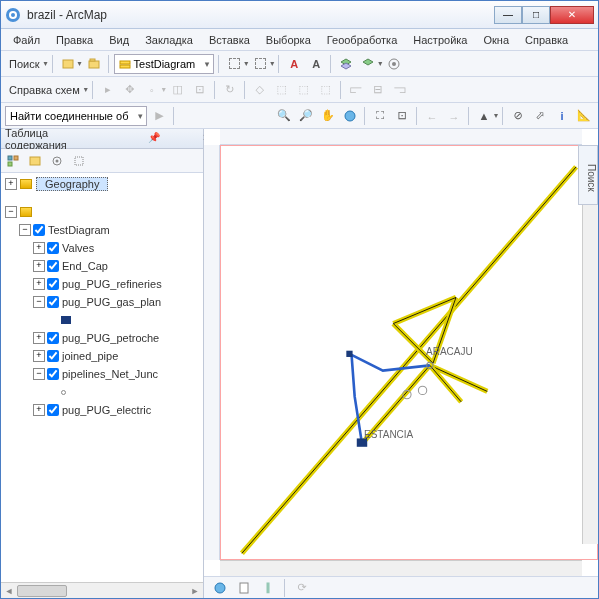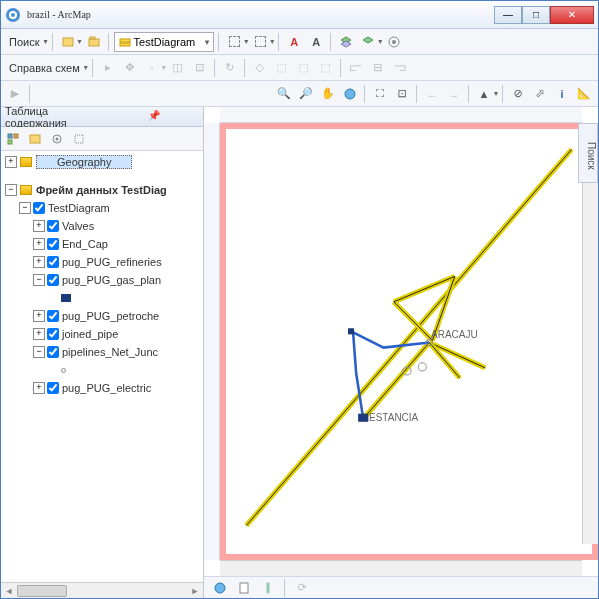--- a/index.html
+++ b/index.html
@@ -1,20 +1,20 @@
 <!DOCTYPE html>
 <html><head>
 <meta charset="utf-8">
 <style>
 * { box-sizing: border-box; margin: 0; padding: 0; font-family: 'Segoe UI', Tahoma, sans-serif; font-size: 11px; }
 body { background: #fff; width: 599px; height: 599px; overflow: hidden; }
 .window { width: 599px; height: 599px; border: 1px solid #4a7dc4; display: flex; flex-direction: column; background: #fff; }
 .titlebar { height: 28px; background: linear-gradient(#fdfdfe, #e8eef8); display: flex; align-items: center; padding: 0 4px; border-bottom: 1px solid #b8c8e0; }
 .title-icon { width: 16px; height: 16px; margin-right: 6px; }
-.title-text { flex: 1; color: #333; font-size: 10px; font-family: Liberation Serif, serif; }
+.title-text { flex: 1; color: #333; font-size: 12px; }
 .win-btns { display: flex; gap: 0; }
 .win-btn { width: 28px; height: 18px; border: 1px solid #8aa8c8; background: linear-gradient(#f0f5fb,#d8e4f0); display: flex; align-items: center; justify-content: center; font-size: 10px; }
 .win-btn.close { background: linear-gradient(#e88,#d33); color: #fff; border-color: #a33; width: 44px; }
 .menubar { height: 22px; background: #f4f6fa; display: flex; align-items: center; padding: 0 4px; gap: 0; border-bottom: 1px solid #d0d8e8; }
 .menu-item { padding: 2px 8px; color: #333; cursor: default; }
 .toolbar { height: 26px; background: #f4f6fa; display: flex; align-items: center; padding: 2px 4px; gap: 2px; border-bottom: 1px solid #d0d8e8; }
 .tb-label { padding: 0 4px; color: #333; }
 .tb-btn { width: 20px; height: 20px; border: 1px solid transparent; display: flex; align-items: center; justify-content: center; font-size: 11px; color: #555; }
 .tb-sep { width: 2px; height: 18px; border-left: 1px solid #c0c8d8; margin: 0 2px; }
 .tb-select { height: 20px; border: 1px solid #aab; background: #fff; padding: 0 18px 0 4px; display: flex; align-items: center; position: relative; min-width: 100px; }
@@ -26,24 +26,24 @@
 .toc-header .spacer { flex: 1; }
 .pin { width: 14px; height: 14px; font-size: 10px; color: #666; text-align: center; }
 .toc-toolbar { height: 24px; background: #f4f6fa; border-bottom: 1px solid #d0d8e8; display: flex; align-items: center; padding: 2px; gap: 2px; }
 .toc-tree { flex: 1; overflow: auto; padding: 2px; }
 .tree-node { display: flex; align-items: center; height: 18px; white-space: nowrap; }
 .tree-indent { display: inline-block; }
 .tree-toggle { width: 12px; height: 12px; border: 1px solid #888; background: #fff; text-align: center; line-height: 9px; font-size: 9px; margin-right: 2px; cursor: pointer; }
 .tree-check { width: 12px; height: 12px; margin-right: 3px; }
 .tree-icon { width: 14px; height: 14px; margin-right: 3px; display: inline-flex; align-items: center; justify-content: center; }
 .tree-label { color: #333; }
-.tree-label.sel { background: #cde4ff; border: 1px dotted #666; padding: 0 20px; }
+.tree-label.sel { background: #cde4ff; border: 1px dotted #666; padding: 0 8px; }
 .map-area { flex: 1; position: relative; background: #fff; display:flex; flex-direction:column; }
 .map-rulers { background:#f4f6fa; }
-.map-canvas { flex:1; position:relative; border:6px solid #fca5a5; margin:0 16px 0 16px; overflow:hidden; }
+.map-canvas { flex:1; position:relative; border:1px solid #fca5a5; margin:0 16px 0 16px; overflow:hidden; }
 .map-svg { position:absolute; inset:0; }
 .map-label { position:absolute; font-size:10px; color:#666; }
 .map-scrollbar-v { position:absolute; right:0; top:0; bottom:16px; width:16px; background:#f0f0f0; border-left:1px solid #ccc; }
 .map-scrollbar-h { height:16px; background:#f0f0f0; border-top:1px solid #ccc; margin:0 16px; }
 .bottom-tabs { height:22px; display:flex; align-items:center; padding:0 6px; gap:4px; background:#f4f6fa; border-top:1px solid #d0d8e8; }
 .status { height:20px; background:#f0f4fa; border-top:1px solid #c0c8d8; display:flex; align-items:center; justify-content:flex-end; padding:0 8px; gap:6px; color:#333; font-size:11px; }
 .layer-icon-y { width:12px; height:10px; background:linear-gradient(#ffd94a,#e8b000); border:1px solid #c89800; }
 .search-tab { position:absolute; right:0; top:0; width:20px; height:60px; background:#f0f4fa; border:1px solid #c0c8d8; writing-mode:vertical-rl; text-align:center; font-size:10px; color:#555; padding-top:6px; }
 .dotted-square { width: 11px; height: 11px; border: 1px dashed #888; display: inline-block; }
 .toc-hscroll { height: 16px; background: #f0f0f0; border-top: 1px solid #ccc; display: flex; align-items: center; }
@@ -61,20 +61,32 @@
         <circle cx="8" cy="8" r="2" fill="#4a90d9"></circle>
       </svg>
     <span class="title-text">brazil - ArcMap</span>
     <div class="win-btns">
       <div class="win-btn">—</div>
       <div class="win-btn">□</div>
       <div class="win-btn close">✕</div>
     </div>
   </div>
 
+  <div class="menubar">
+    <span class="menu-item">Файл</span>
+    <span class="menu-item">Правка</span>
+    <span class="menu-item">Вид</span>
+    <span class="menu-item">Закладка</span>
+    <span class="menu-item">Вставка</span>
+    <span class="menu-item">Выборка</span>
+    <span class="menu-item">Геообработка</span>
+    <span class="menu-item">Настройка</span>
+    <span class="menu-item">Окна</span>
+    <span class="menu-item">Справка</span>
+  </div>
 
   <div class="toolbar">
     <span class="tb-label">Поиск</span>
     <span class="dropdown-arrow">▾</span>
     <div class="tb-sep"></div>
     <div class="tb-btn">
         <svg width="14" height="14">
           <rect x="2" y="3" width="10" height="8" fill="#f7d774" stroke="#c9a43a"></rect>
         </svg>
       </div>
@@ -143,20 +155,23 @@
     <div class="tb-btn" style="color:#bbb">⬚</div>
     <div class="tb-btn" style="color:#bbb">⬚</div>
     <div class="tb-btn" style="color:#bbb">⬚</div>
     <div class="tb-sep"></div>
     <div class="tb-btn" style="color:#bbb">⫍</div>
     <div class="tb-btn" style="color:#bbb">⊟</div>
     <div class="tb-btn" style="color:#bbb">⫎</div>
   </div>
 
   <div class="toolbar">
+    <div class="tb-select" style="min-width:140px">
+        <span>Найти соединенные об</span>
+      </div>
     <div class="tb-btn" style="color:#bbb">▶</div>
     <div class="tb-sep"></div>
     <div style="flex:1"></div>
     <div class="tb-btn">🔍</div>
     <div class="tb-btn">🔎</div>
     <div class="tb-btn">✋</div>
     <div class="tb-btn">
         <svg width="14" height="14">
           <circle cx="7" cy="7" r="5" fill="#6ab6e8" stroke="#2a7ab6"></circle>
         </svg>
@@ -219,21 +234,20 @@
             </span>
           <span class="tree-label sel">Geography</span>
         </div>
         <div style="height:10px"></div>
         <div class="tree-node">
           <span class="tree-indent" style="width:2px"></span>
           <span class="tree-toggle">−</span>
           <span class="tree-icon">
               <span class="layer-icon-y"></span>
             </span>
-          <span class="tree-label" style="font-weight:bold">Фрейм данных TestDiag</span>
         </div>
         <div class="tree-node">
           <span class="tree-indent" style="width:16px"></span>
           <span class="tree-toggle">−</span>
           <input type="checkbox" class="tree-check" checked="" style="">
           <span class="tree-label">TestDiagram</span>
         </div>
 
         <div class="tree-node">
             <span class="tree-indent" style="width:30px"></span>

